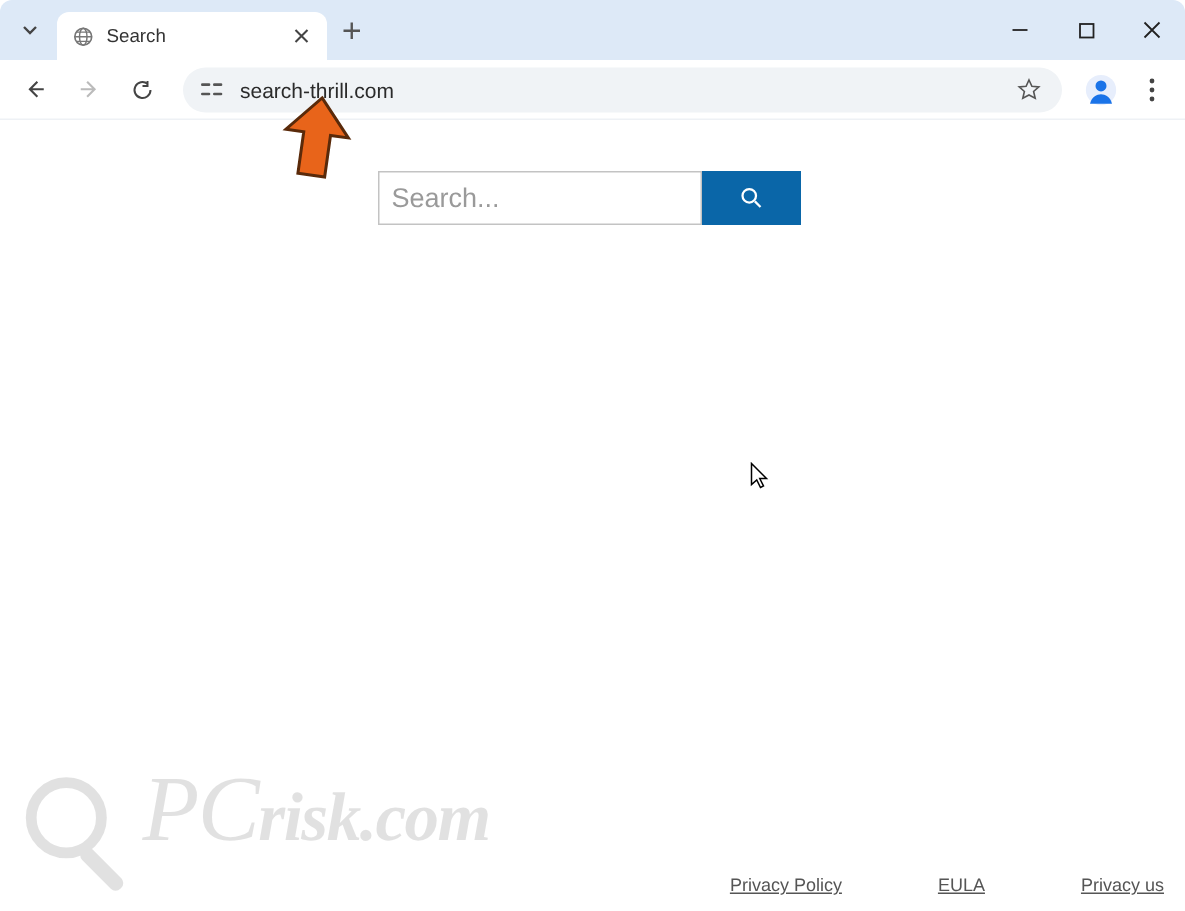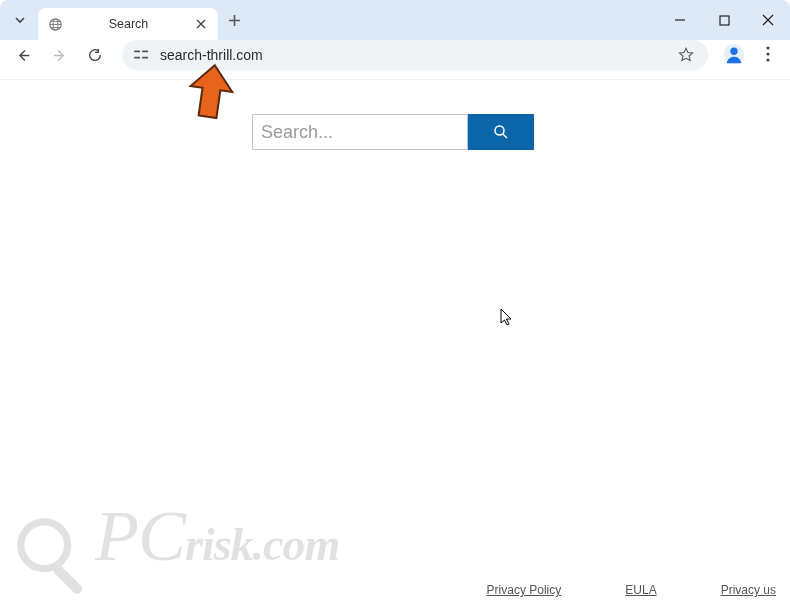--- a/index.html
+++ b/index.html
@@ -1,30 +1,30 @@
 <!DOCTYPE html>
 <html><head>
 <meta charset="utf-8">
 <style>
   * { box-sizing: border-box; margin: 0; padding: 0; }
   body { width: 790px; height: 607px; font-family: "Segoe UI", Arial, sans-serif; background: #fff; position: relative; overflow: hidden; }
 
   
   .titlebar { height: 40px; background: #dde9f7; display: flex; align-items: flex-end; padding-left: 6px; border-top-left-radius: 8px; border-top-right-radius: 8px; }
   .tab-dropdown { align-self: center; padding: 6px 8px; color: #444; }
-  .tab { display: flex; align-items: center; gap: 8px; background: #fff; height: 32px; padding: 0 10px; border-top-left-radius: 8px; border-top-right-radius: 8px; min-width: 180px; margin-left: 4px; text-align: center; }
+  .tab { display: flex; align-items: center; gap: 8px; background: #fff; height: 32px; padding: 0 10px; border-top-left-radius: 8px; border-top-right-radius: 8px; min-width: 180px; margin-left: 4px; }
   .tab .favicon { color: #666; display: flex; }
   .tab .tab-title { font-size: 12.5px; color: #333; flex: 1; }
   .tab .tab-close { color: #444; font-size: 13px; padding: 2px; line-height: 1; }
   .new-tab { align-self: center; padding: 6px 10px; color: #555; font-size: 16px; }
 
   .win-controls { margin-left: auto; display: flex; height: 100%; align-items: center; }
   .win-btn { width: 44px; height: 32px; display: flex; align-items: center; justify-content: center; color: #222; }
 
-  .toolbar { height: 40px; background: #fff; display: flex; padding: 0 8px; gap: 6px; border-bottom: 1px solid #eef1f5; }
+  .toolbar { height: 40px; background: #fff; display: flex; align-items: center; padding: 0 8px; gap: 6px; border-bottom: 1px solid #eef1f5; }
   .nav-btn { width: 30px; height: 30px; display: flex; align-items: center; justify-content: center; color: #444; border-radius: 50%; }
   .nav-btn.disabled { color: #bbb; }
 
   .omnibox { flex: 1; height: 30px; background: #f0f3f6; border-radius: 16px; display: flex; align-items: center; padding: 0 12px; gap: 10px; margin: 0 6px; }
   .site-chip { color: #555; display: flex; }
   .omnibox .url { font-size: 14px; color: #2b2b2b; flex: 1; }
   .bookmark { color: #555; display: flex; padding: 2px; }
 
   .profile { width: 28px; height: 28px; display: flex; align-items: center; justify-content: center; }
   .menu { width: 28px; height: 28px; display: flex; align-items: center; justify-content: center; color: #444; font-size: 18px; }
@@ -39,21 +39,21 @@
   .footer { position: absolute; bottom: 10px; right: 14px; display: flex; gap: 16px; font-size: 12px; }
   .footer a { color: #555; text-decoration: underline; padding-left: 48px; }
 
   
   .arrow-annot { position: absolute; top: 63px; left: 186px; pointer-events: none; }
   .cursor-annot { position: absolute; top: 308px; left: 500px; pointer-events: none; }
 
   
   .watermark { position: absolute; left: 10px; bottom: 6px; opacity: 0.14; font-style: italic; font-weight: 300; color: #333; font-family: Georgia, "Times New Roman", serif; white-space: nowrap; letter-spacing: -1px; }
   .watermark .small { font-size: 46px; font-weight: bold; }
-  .watermark .big { font-size: 72px; margin-top: 20px; }
+  .watermark .big { font-size: 62px; margin-top: 20px; }
   .watermark .magnifier { display: inline-block; vertical-align: middle; margin-right: -8px; }
 
   svg { display: block; }
 </style>
 </head>
 <body>
 
 <div class="titlebar">
   <div class="tab-dropdown">
     <svg width="12" height="12" viewBox="0 0 12 12">

